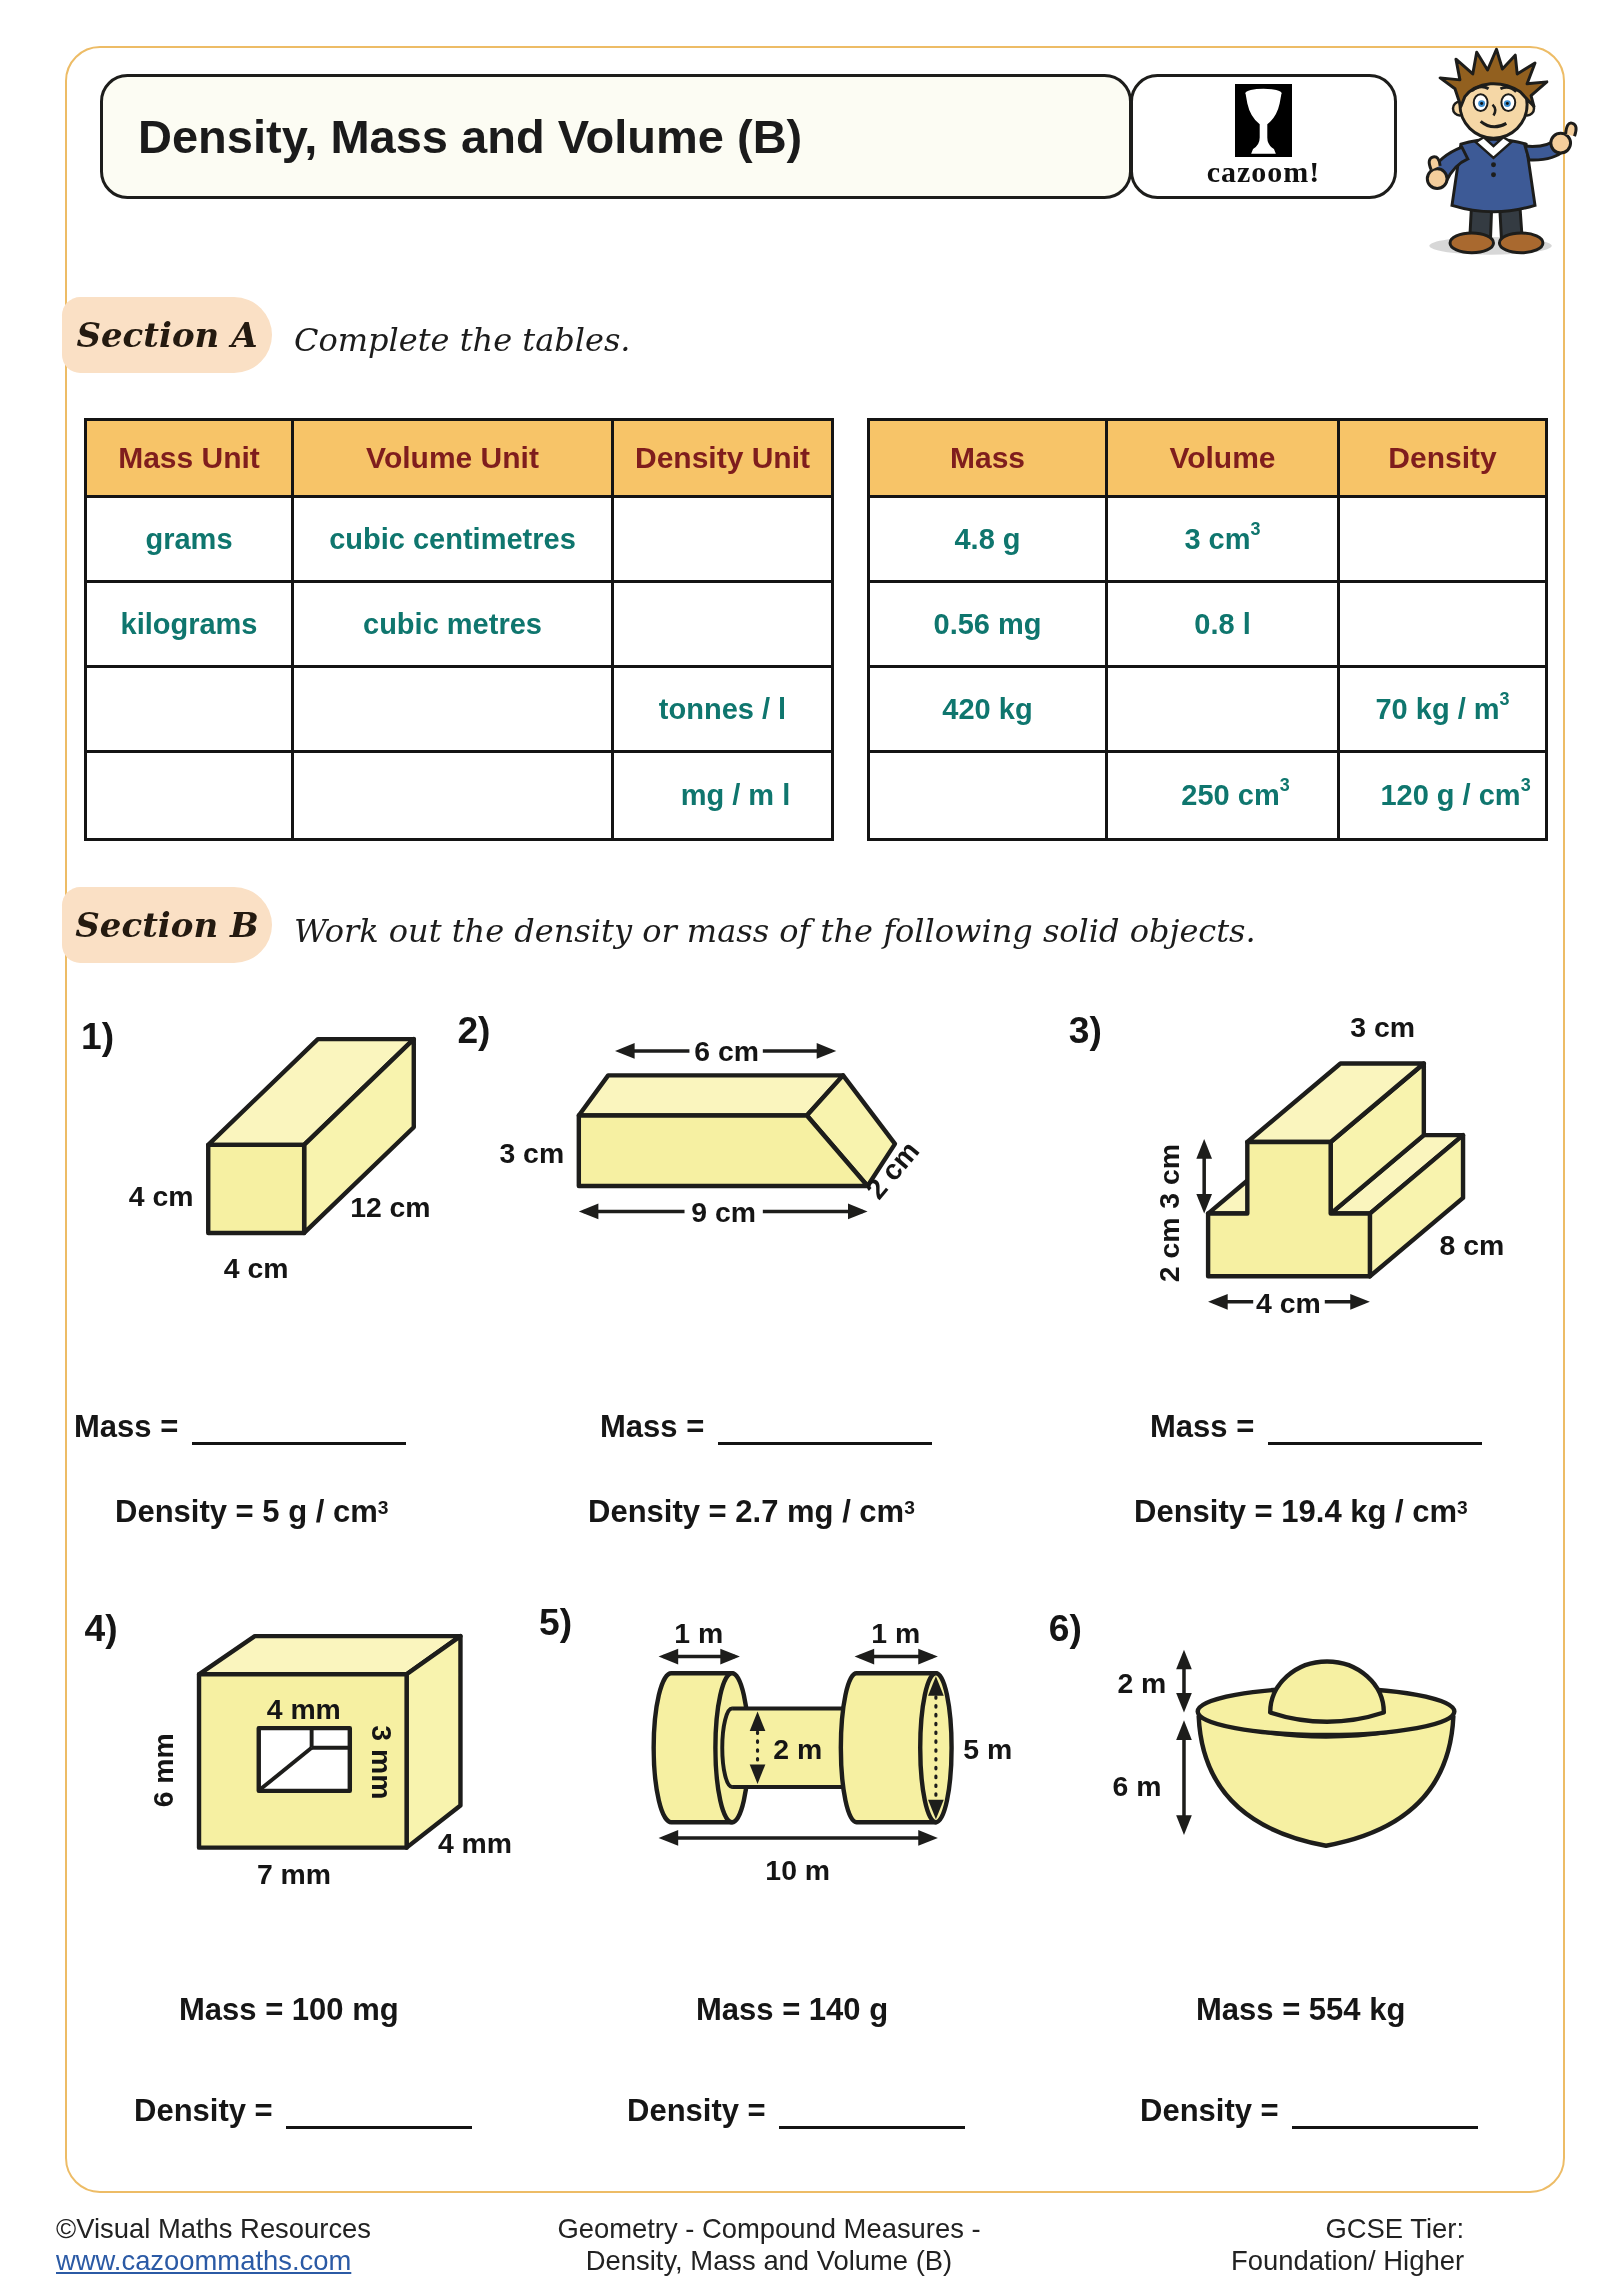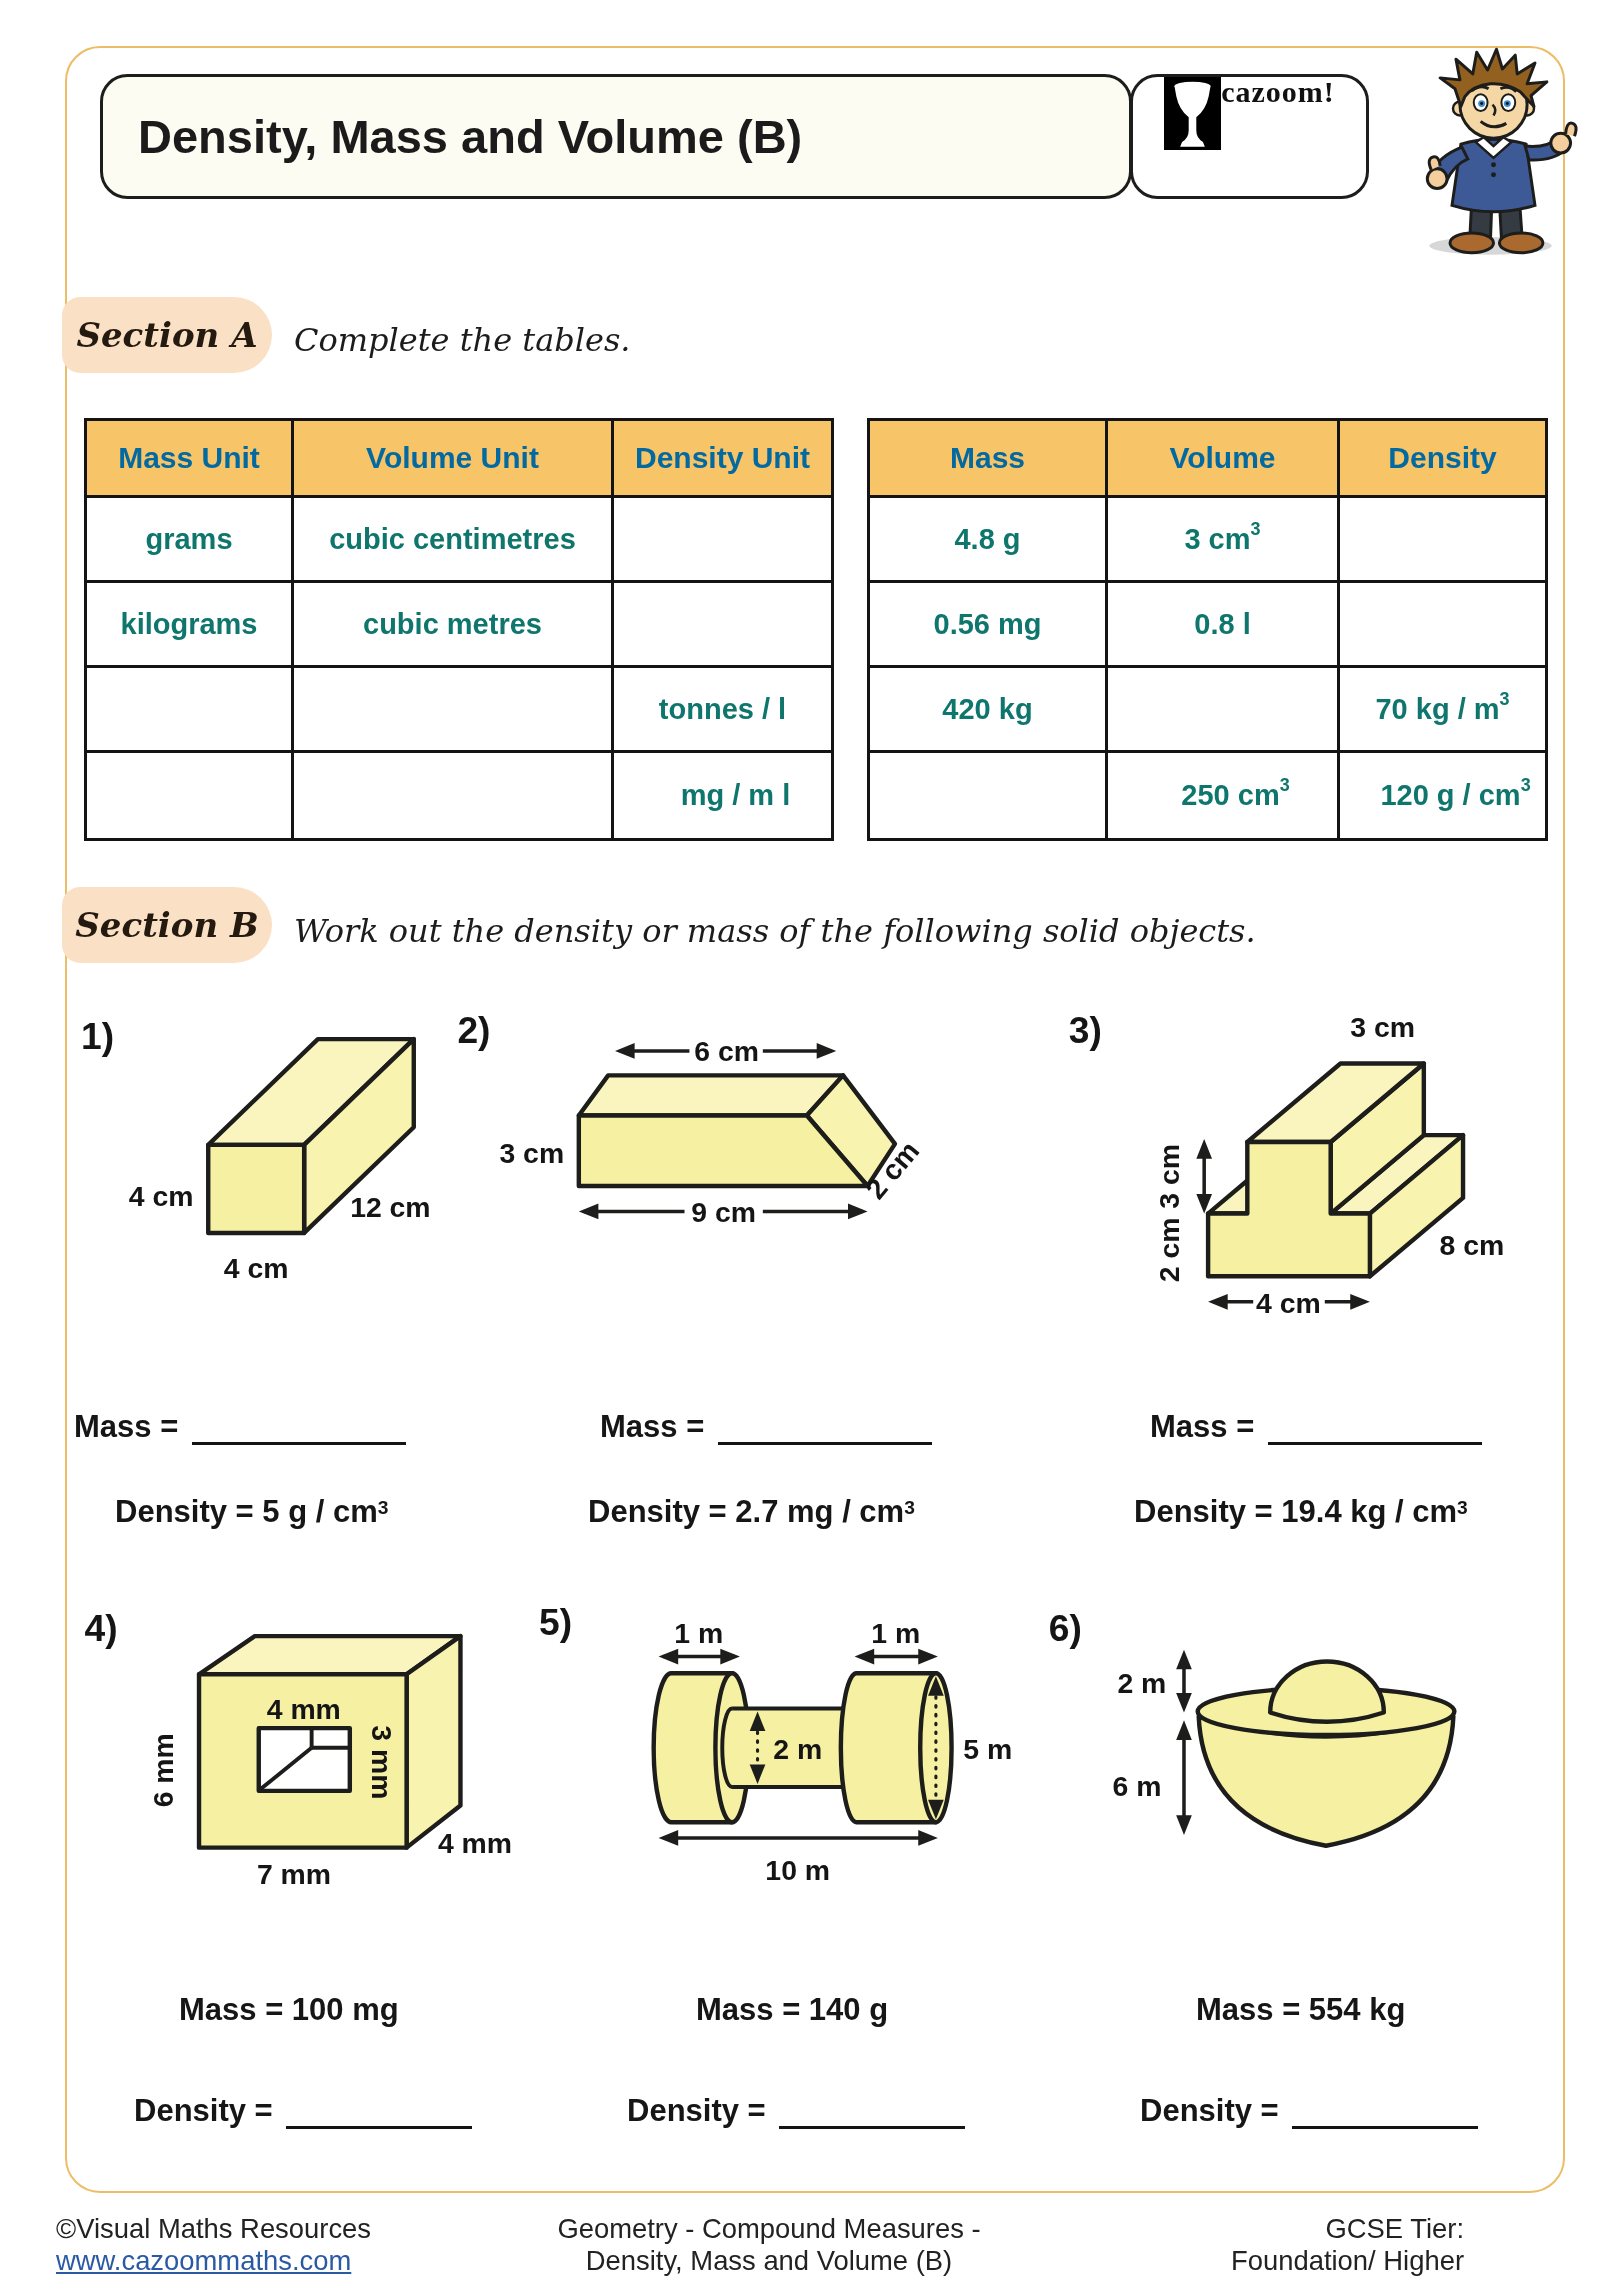--- a/index.html
+++ b/index.html
@@ -1,30 +1,30 @@
 <!DOCTYPE html>
 <html><head>
 <meta charset="utf-8">
 <style>
   html,body{margin:0;padding:0;background:#fff;}
   .page{position:relative;width:1621px;height:2293px;background:#ffffff;font-family:"Liberation Sans",sans-serif;overflow:hidden;}
   .frame{position:absolute;left:65px;top:46px;width:1500px;height:2147px;border:2.9px solid #EDBC66;border-radius:35px;box-sizing:border-box;}
   .title-box{position:absolute;left:100px;top:74px;width:1032px;height:125px;background:#FCFCF3;border:3.9px solid #1d1d1b;border-radius:27.4px;box-sizing:border-box;display:flex;align-items:center;padding-left:35px;font-size:47px;font-weight:bold;color:#1b1b1b;letter-spacing:0px;}
-  .logo-box{position:absolute;left:1130px;top:74px;width:239px;height:125px;background:#ffffff;border:3.9px solid #1d1d1b;border-radius:27.4px;box-sizing:border-box;display:flex;flex-direction:row;justify-content:center;}
+  .logo-box{position:absolute;left:1130px;top:74px;width:267px;height:125px;background:#ffffff;border:3.9px solid #1d1d1b;border-radius:27.4px;box-sizing:border-box;display:flex;flex-direction:column;align-items:center;justify-content:center;}
   .logo-black{width:57px;height:73px;background:#000;display:flex;align-items:center;justify-content:center;}
   .logo-text{font-family:"Liberation Serif",serif;font-weight:bold;font-size:30px;color:#111;margin-top:-2px;letter-spacing:1px;}
   .mascot{position:absolute;left:1370px;top:45px;width:247px;height:214px;}
   .top-note{position:absolute;left:114px;top:216px;font-family:"DejaVu Serif",serif;font-style:italic;font-size:32px;color:#1c1c1c;}
   .pill{position:absolute;left:62px;width:210px;height:76px;background:#FAE0C5;border-radius:21.6px 45px 45px 21.6px;display:flex;align-items:center;justify-content:center;font-family:"DejaVu Serif",serif;font-weight:bold;font-style:italic;font-size:34px;color:#241a10;}
   .sec-note{position:absolute;left:294px;font-family:"DejaVu Serif",serif;font-style:italic;font-size:32px;color:#1c1c1c;}
   .gtable{position:absolute;display:grid;border:3.4px solid #141414;background:#fff;box-sizing:content-box;}
   .gtable .c{border-right:3.4px solid #141414;border-bottom:3.4px solid #141414;display:flex;align-items:center;justify-content:center;font-weight:bold;font-size:29px;color:#0f766e;}
   .gtable .c:nth-child(3n){border-right:none;}
   .gtable .c.lastrow{border-bottom:none;margin-left:26px;}
-  .gtable .h{background:#F7C468;color:#0369a1;font-size:30px;}
+  .gtable .h{background:#F7C468;color:#7f1d1d;font-size:30px;}
   .sup{font-size:0.62em;position:relative;top:-0.55em;font-weight:bold;}
   .shape{position:absolute;}
   .f0{fill:#F6F0A2;}
   .f1{fill:#FAF5BE;}
   .f2{fill:#F8F3AE;}
   .ol{stroke:#1d1d1b;stroke-width:4.5;stroke-linejoin:round;}
   .thin{stroke:#1d1d1b;stroke-width:4;stroke-linejoin:round;fill:none;}
   .al{stroke:#1d1d1b;stroke-width:3.6;fill:none;}
   .dotl{stroke:#1d1d1b;stroke-width:3.2;stroke-dasharray:1.5 7.5;stroke-linecap:round;fill:none;}
   .ah{fill:#1d1d1b;stroke:none;}

